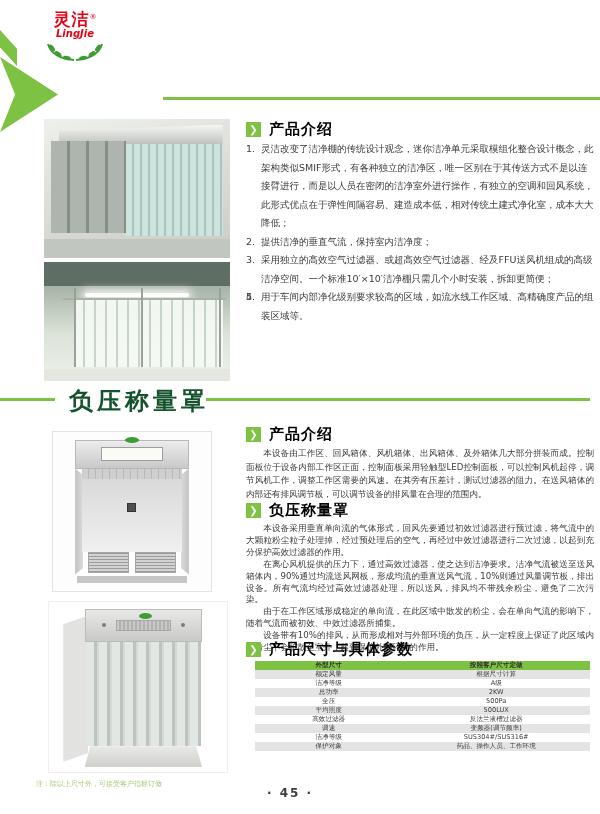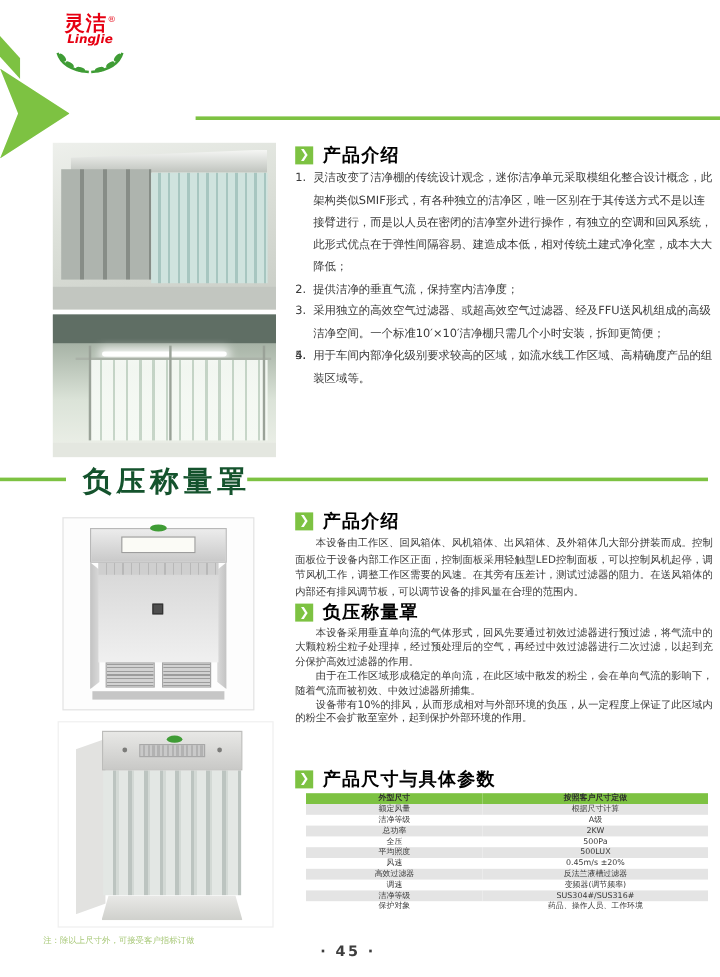--- a/index.html
+++ b/index.html
@@ -221,20 +221,21 @@
     <span class="htext">产品介绍</span>
   </div>
   <div class="s2-text s2-intro-text indent">本设备由工作区、回风箱体、风机箱体、出风箱体、及外箱体几大部分拼装而成。控制面板位于设备内部工作区正面，控制面板采用轻触型LED控制面板，可以控制风机起停，调节风机工作，调整工作区需要的风速。在其旁有压差计，测试过滤器的阻力。在送风箱体的内部还有排风调节板，可以调节设备的排风量在合理的范围内。</div>
 
   <div class="hrow" style="left:246px; top:501px;">
     <span class="hicon">❯</span>
     <span class="htext">负压称量罩</span>
   </div>
   <div class="s2-text s2-principle-text">
     <p class="indent">本设备采用垂直单向流的气体形式，回风先要通过初效过滤器进行预过滤，将气流中的大颗粒粉尘粒子处理掉，经过预处理后的空气，再经过中效过滤器进行二次过滤，以起到充分保护高效过滤器的作用。</p>
+    <p class="indent">在离心风机提供的压力下，通过高效过滤器，使之达到洁净要求。洁净气流被送至送风箱体内，90%通过均流送风网板，形成均流的垂直送风气流，10%则通过风量调节板，排出设备。所有气流均经过高效过滤器处理，所以送风，排风均不带残余粉尘，避免了二次污染。</p>
     <p class="indent">由于在工作区域形成稳定的单向流，在此区域中散发的粉尘，会在单向气流的影响下，随着气流而被初效、中效过滤器所捕集。</p>
     <p class="indent">设备带有10%的排风，从而形成相对与外部环境的负压，从一定程度上保证了此区域内的粉尘不会扩散至室外，起到保护外部环境的作用。</p>
   </div>
 
   <div class="hrow" style="left:246px; top:640px;">
     <span class="hicon">❯</span>
     <span class="htext">产品尺寸与具体参数</span>
   </div>
 
   <table class="spec-table">
@@ -257,24 +258,20 @@
         </tr>
       <tr class="r">
           <td class="col-label">全压</td>
           <td>500Pa</td>
         </tr>
       <tr class="r">
           <td class="col-label">平均照度</td>
           <td>500LUX</td>
         </tr>
       <tr class="r">
-          <td class="col-label">风速</td>
-          <td>0.45m/s ±20%</td>
-        </tr>
-      <tr class="r">
           <td class="col-label">高效过滤器</td>
           <td>反法兰液槽过滤器</td>
         </tr>
       <tr class="r">
           <td class="col-label">调速</td>
           <td>变频器(调节频率)</td>
         </tr>
       <tr class="r">
           <td class="col-label">洁净等级</td>
           <td>SUS304#/SUS316#</td>

